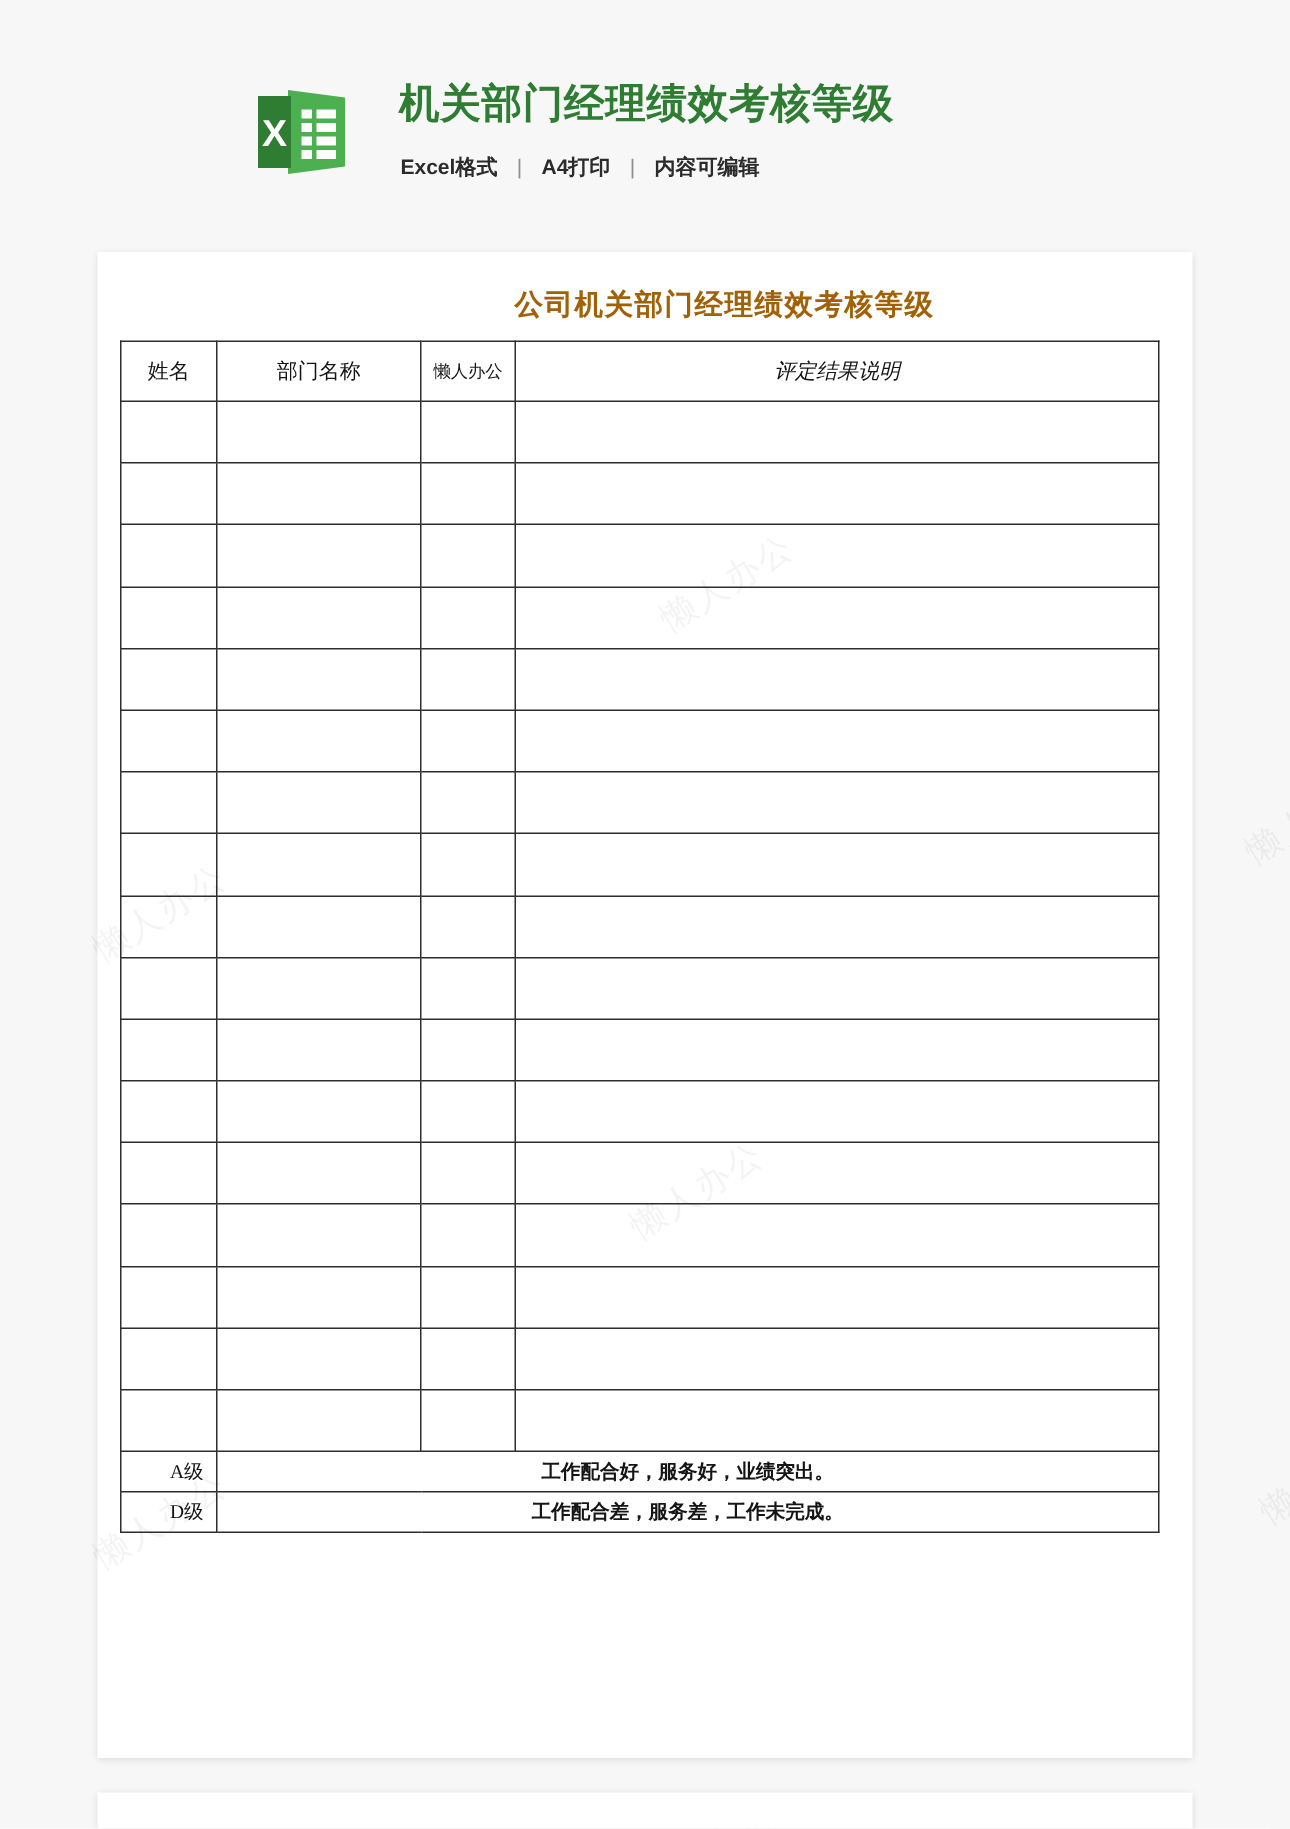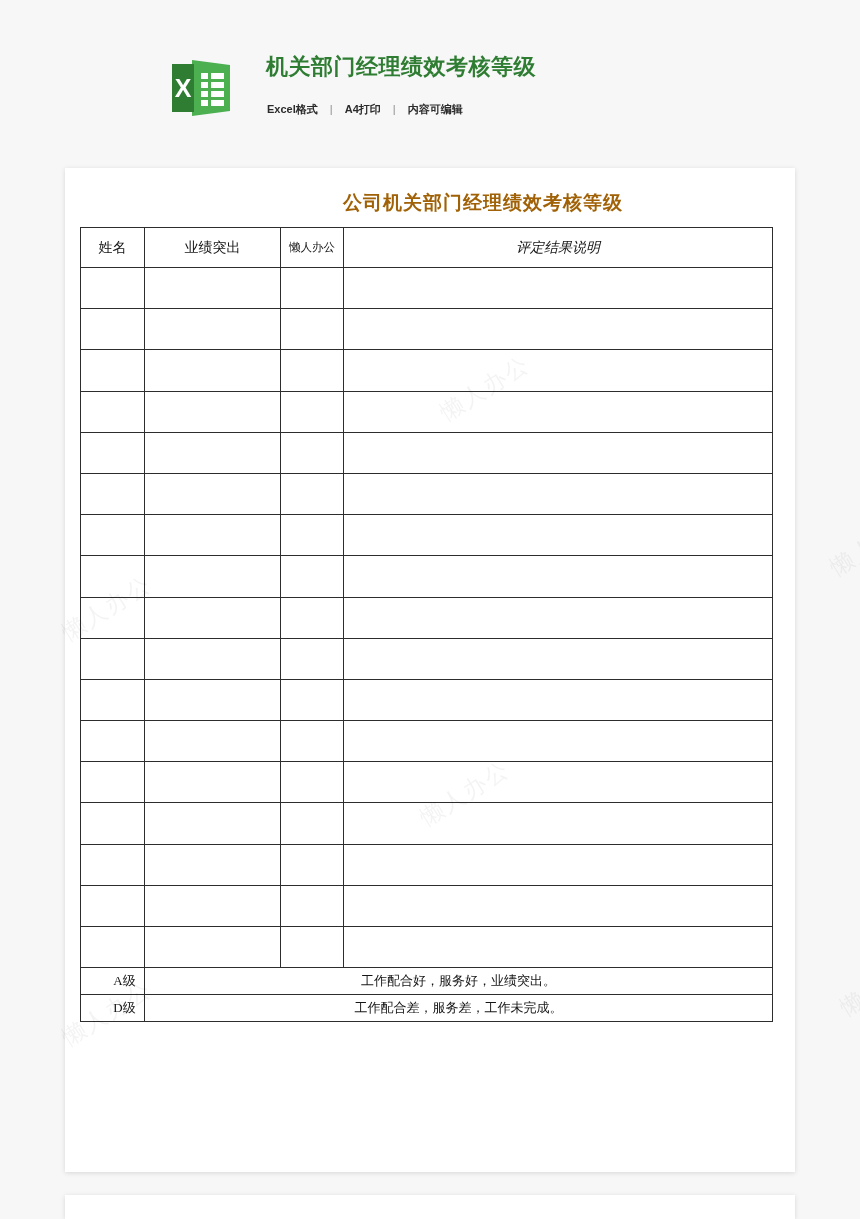--- a/index.html
+++ b/index.html
@@ -25,31 +25,31 @@
   .xl-logo {
     position: absolute;
     left: 172px; top: 60px;
     width: 58px; height: 56px;
   }
   .xl-logo svg { display: block; }
 
   .banner-title {
     position: absolute;
     left: 266px; top: 56px;
-    font-size: 22px;
+    font-size: 27px;
     font-weight: bold;
     color: #2f7d32;
     letter-spacing: 0.5px;
     white-space: nowrap;
     line-height: 1;
   }
   .banner-sub {
     position: absolute;
     left: 267px; top: 104px;
-    font-size: 11px;
+    font-size: 14px;
     font-weight: bold;
     color: #2b2b2b;
     white-space: nowrap;
     line-height: 1;
   }
   .banner-sub .sep {
     color: #8d8d8d;
     font-weight: normal;
     padding: 0 9px;
   }
@@ -113,21 +113,21 @@
   td.c-grade  { width: 62px; }
   td.c-desc   { width: 428px; font-style: italic; }
 
   tr.head td { height: 39px; font-size: 14px; text-align: center; }
   tr.head td.c-grade { font-size: 11.5px; }
   tr.blank td { height: 40.2px; }
 
   tr.legend-head td { height: 45px; font-size: 13.5px; }
   tr.legend td { height: 26px; font-size: 13px; }
   tr.legend td.lg-label { font-family: "Liberation Serif","DejaVu Serif",serif; padding-left: 24px; }
-  tr.legend td.lg-text  { font-family: "Liberation Serif","DejaVu Serif",serif; }
+  tr.legend td.lg-text  { font-family: "Liberation Serif","DejaVu Serif",serif; font-weight: bold; }
 </style>
 </head>
 <body style="background: rgb(247, 247, 248);">
 
 <div class="banner">
 
   <div class="xl-logo">
     <svg width="58" height="56" viewBox="0 0 58 56" xmlns="http://www.w3.org/2000/svg">
       <path d="M20 0 L58 5 L58 51 L20 56 Z" fill="#4caf50"></path>
       <rect x="0" y="4" width="22" height="48" fill="#2e7d32"></rect>
@@ -157,21 +157,21 @@
 
 <div class="sheet" id="sheet-1">
 
   <div class="doc-title">公司机关部门经理绩效考核等级</div>
 
   <table class="grid">
     <tbody>
 
       <tr class="head">
         <td class="c-name">姓名</td>
-        <td class="c-dept">业绩突出</td>
+        <td class="c-dept">部门名称</td>
         <td class="c-grade">懒人办公</td>
         <td class="c-desc">评定结果说明</td>
       </tr>
 
     <tr class="blank">
           <td class="c-name"></td>
           <td class="c-dept"></td>
           <td class="c-grade"></td>
           <td class="c-desc"></td>
         </tr>

